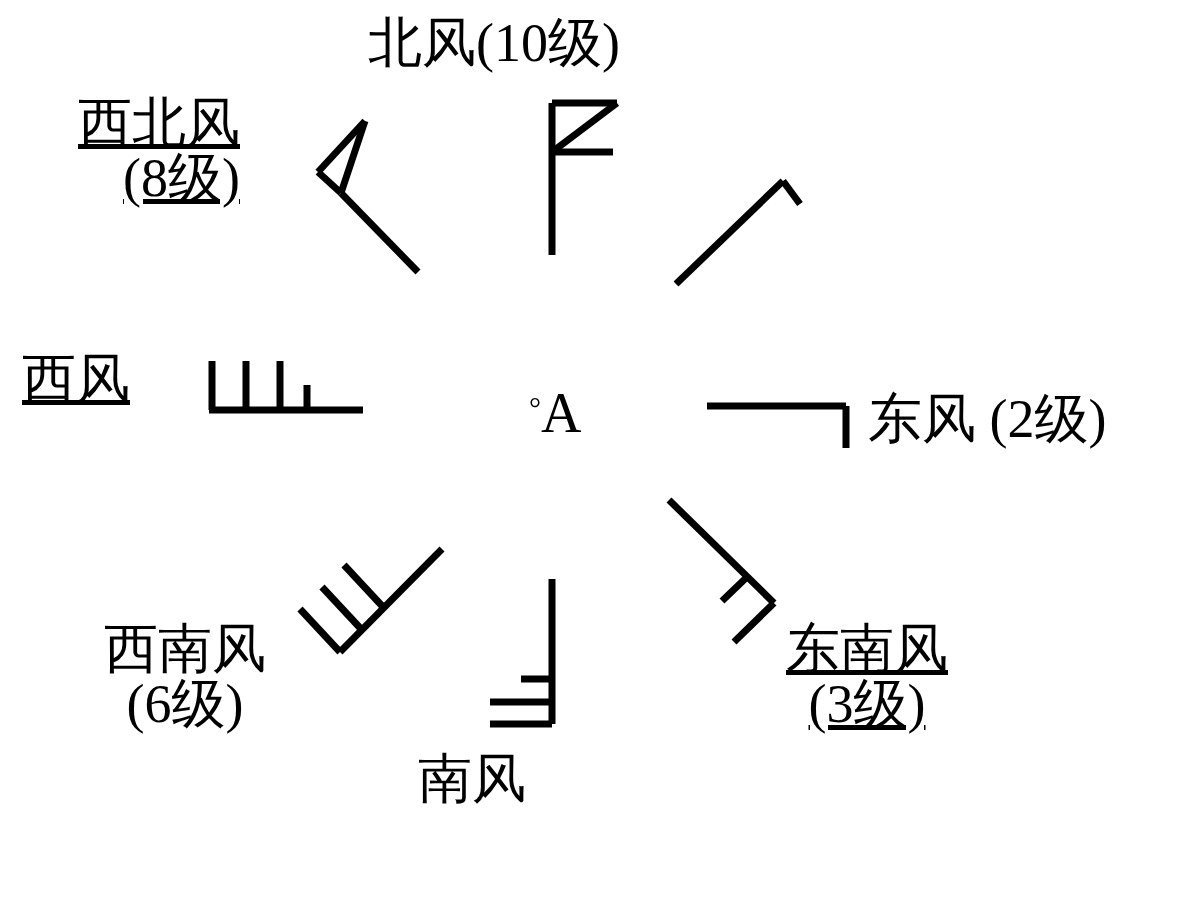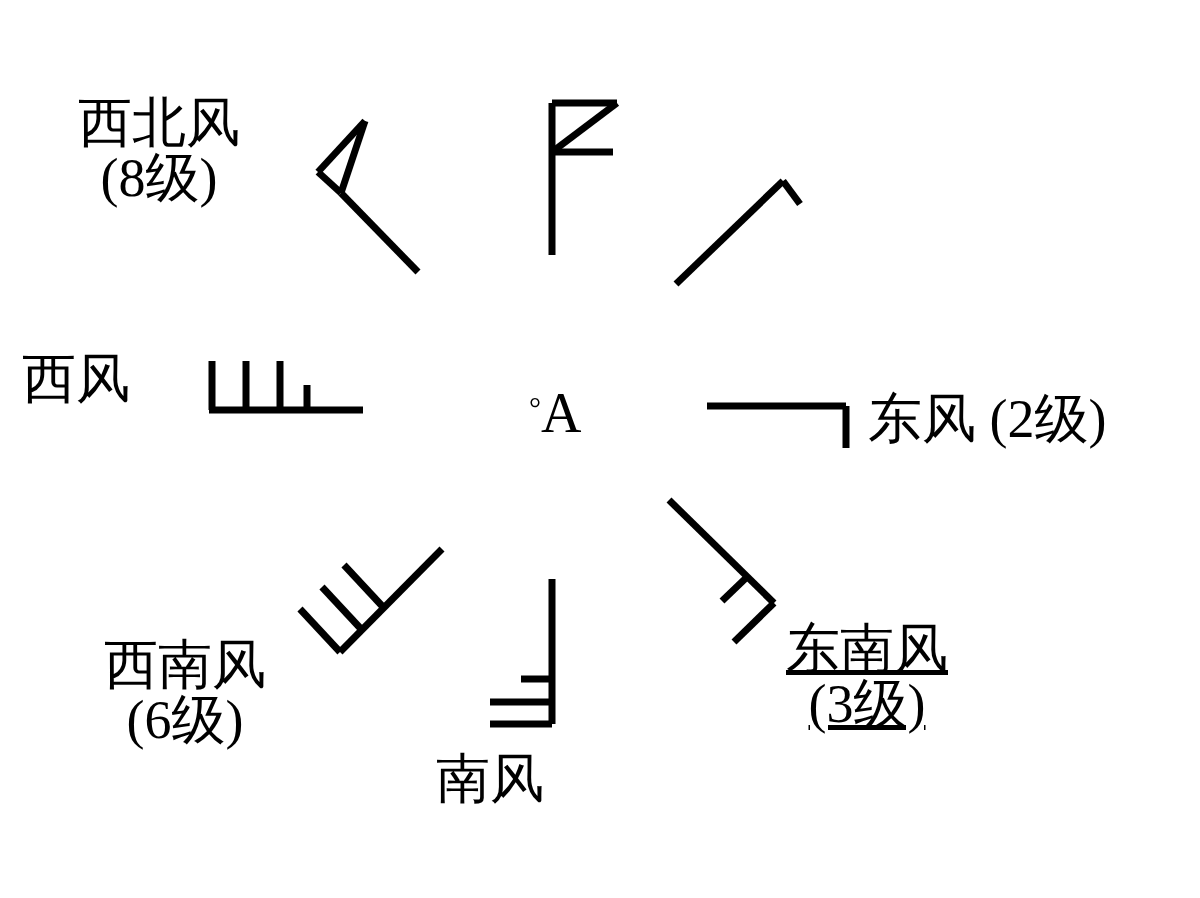--- a/index.html
+++ b/index.html
@@ -31,27 +31,27 @@
     font-family: "Liberation Serif", "DejaVu Serif", serif;
     font-size: 54px;
     letter-spacing: 0px;
   }
   .lbl .l1 { display: block; }
   .lbl .l2 { display: block; }
   .lbl.two-line { text-align: center; }
 
   
   #label-north      { left: 368px; top: 16px;  }
-  #label-northwest  { left: 78px;  top: 96px;  text-align: center; }
+  #label-northwest  { left: 78px;  top: 96px;  text-align: right; text-decoration: underline; }
   #label-northeast  { left: 806px; top: 136px; }
-  #label-west       { left: 22px;  top: 352px; text-align: center; }
+  #label-west       { left: 22px;  top: 352px; text-align: center; text-decoration: underline; }
   #label-east       { left: 868px; top: 392px; text-align: right; }
-  #label-southwest  { left: 104px; top: 622px; text-align: center; margin-top: 16px; }
+  #label-southwest  { left: 104px; top: 622px; text-align: center; }
   #label-southeast  { left: 786px; top: 622px; text-align: center; text-decoration: underline; }
-  #label-south      { left: 436px; top: 752px; text-align: left; }
+  #label-south      { left: 418px; top: 752px; text-align: left; }
 
   #center-marker {
     position: absolute;
     left: 529px;
     top: 385px;
     font-size: 56px;
     line-height: 1;
     white-space: nowrap;
     font-family: "Liberation Serif", "DejaVu Serif", serif;
   }
@@ -136,20 +136,23 @@
         <line x1="307" y1="410" x2="307" y2="385"></line>
       </g>
 
     </g>
   </svg>
 
   <div id="center-marker">
     <span class="dot">°</span><span class="aletter">A</span>
   </div>
 
+  <div class="lbl" id="label-north">
+    <span class="l1">北风(10级)</span>
+  </div>
 
   <div class="lbl two-line" id="label-northwest">
     <span class="l1">西北风</span>
     <span class="l2">(8级)</span>
   </div>
 
 
   <div class="lbl two-line" id="label-west">
     <span class="l1">西风</span>
   </div>

